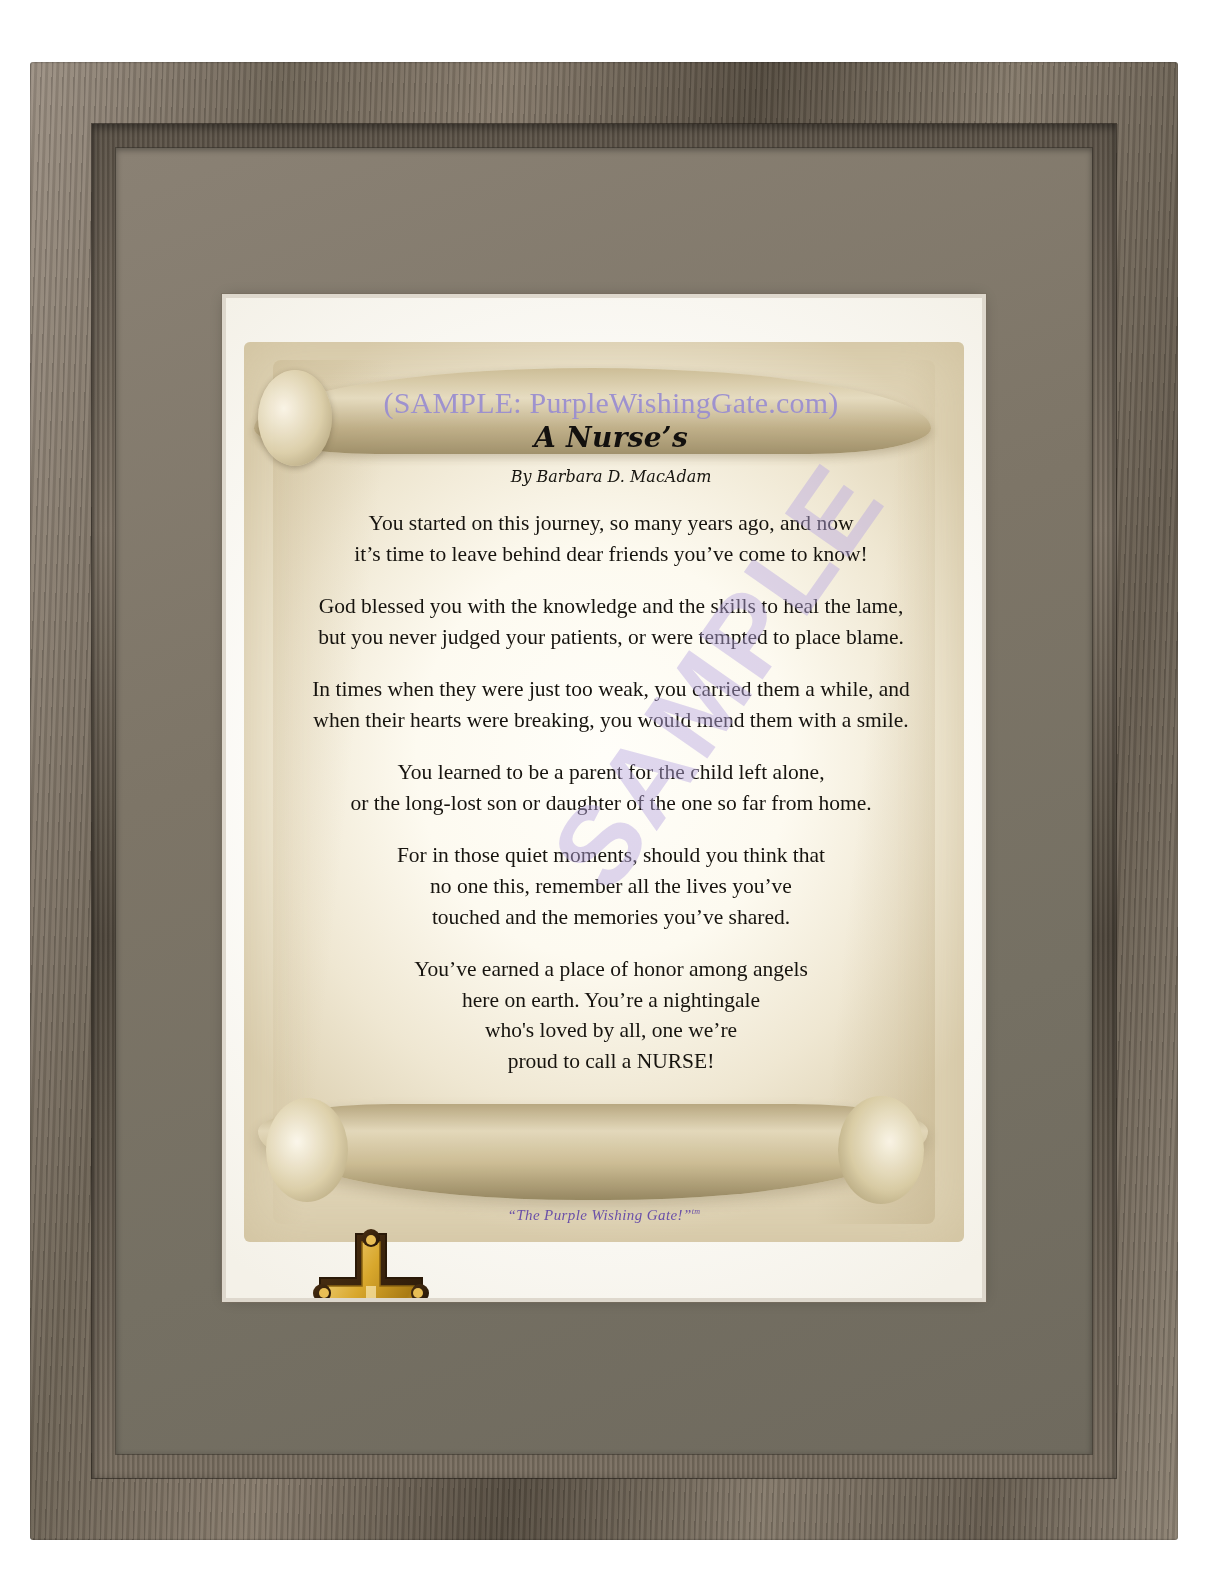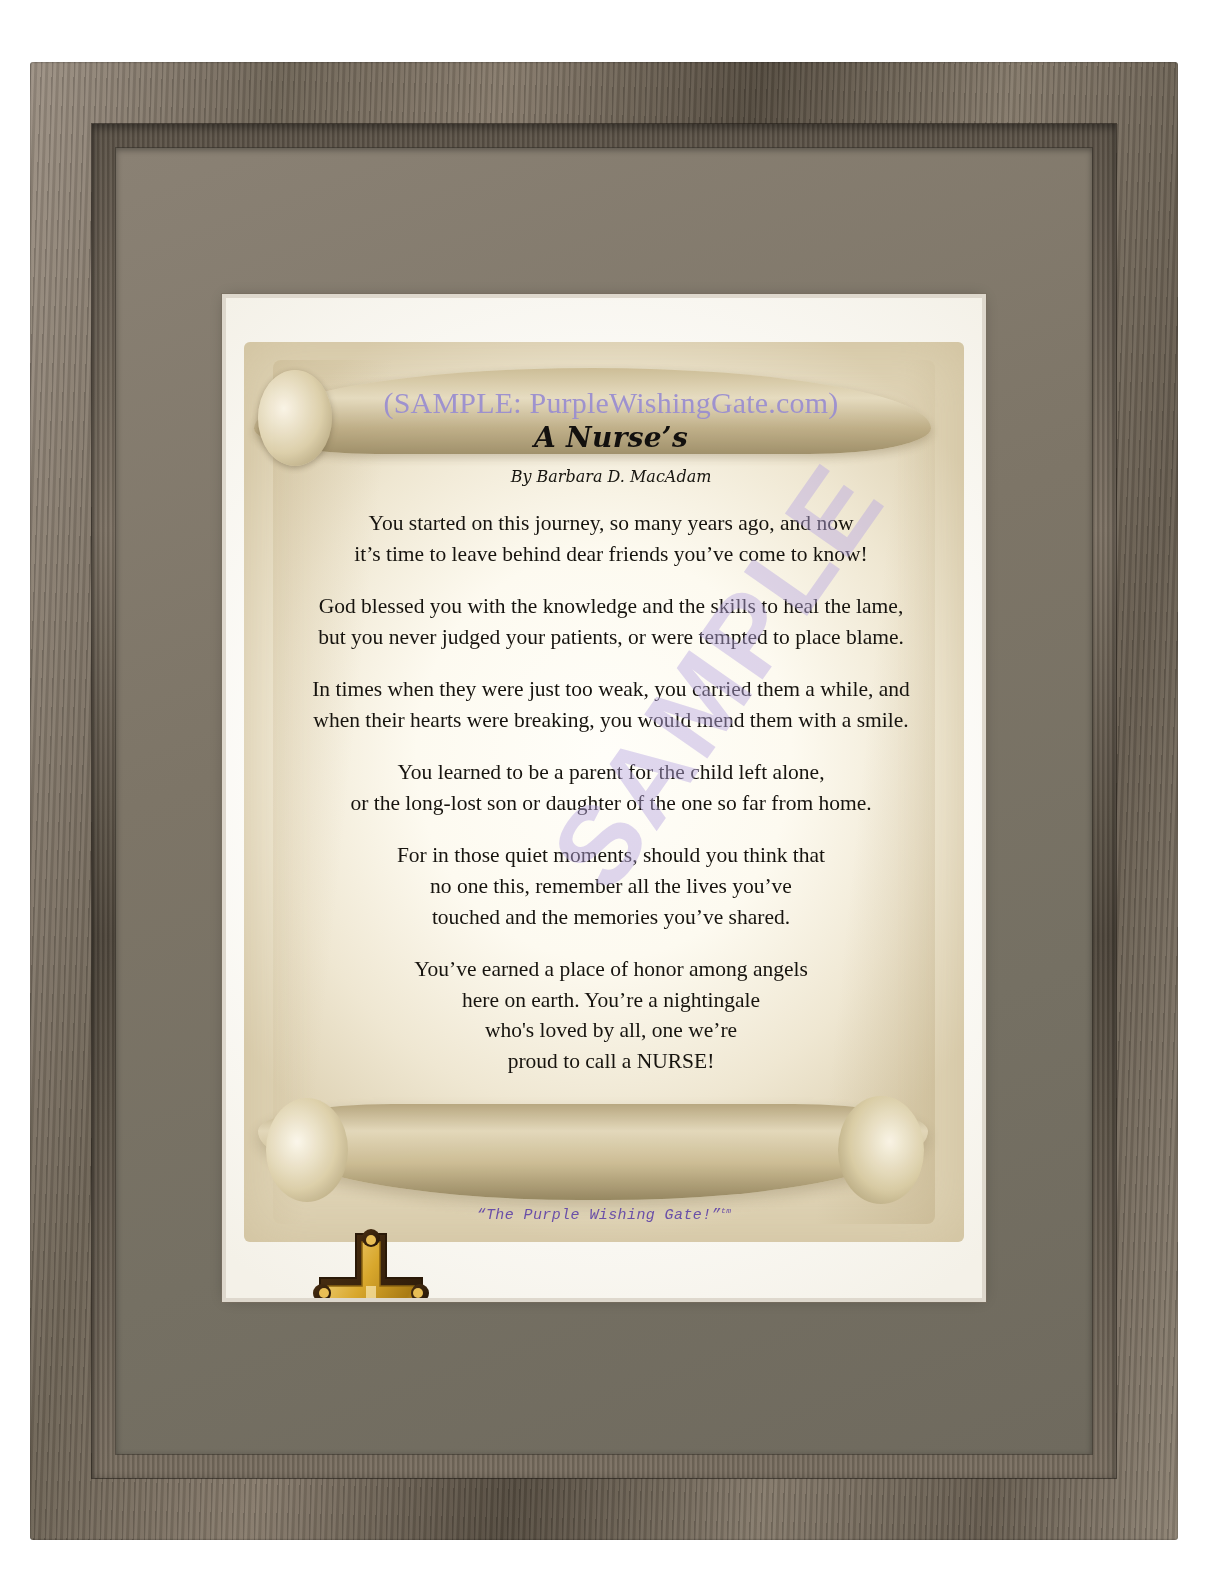--- a/index.html
+++ b/index.html
@@ -208,21 +208,21 @@
   }
   .stanza.indent-right {
     text-align: center;
   }
 
   .brand-line {
     position: absolute;
     left: 0; right: 0;
     bottom: 74px;
     text-align: center;
-    font-family: Liberation Mono, monospace;
+    font-family: Liberation Serif, serif;
     font-style: italic;
     font-size: 15px;
     color: #6a4fa8;
     letter-spacing: 0.4px;
   }
   .brand-line sup {
     font-size: 8px;
     vertical-align: super;
   }
 

